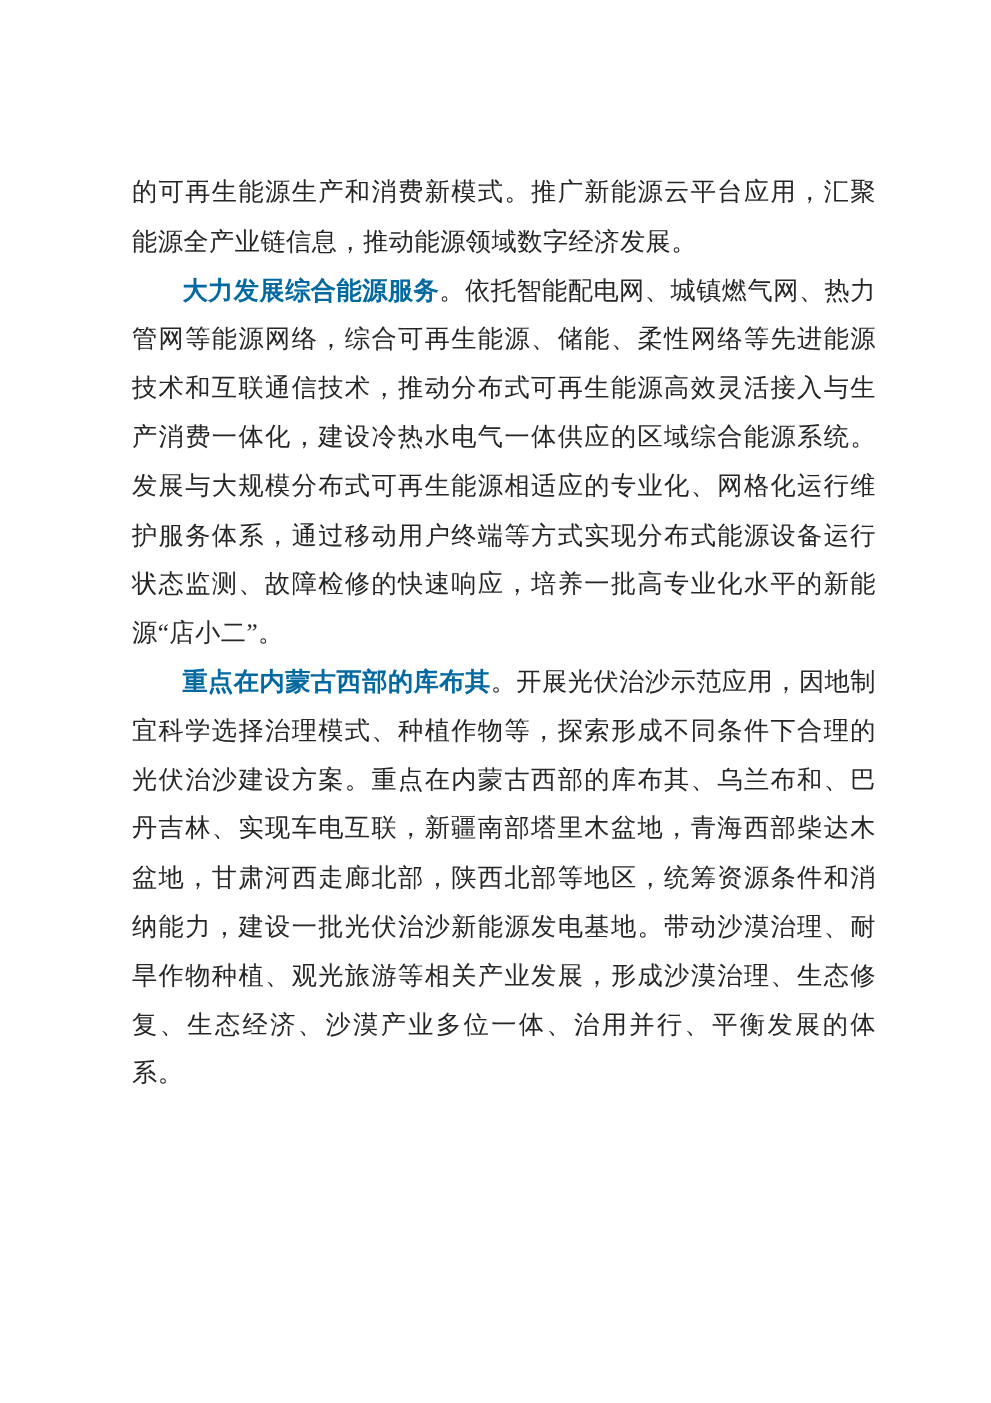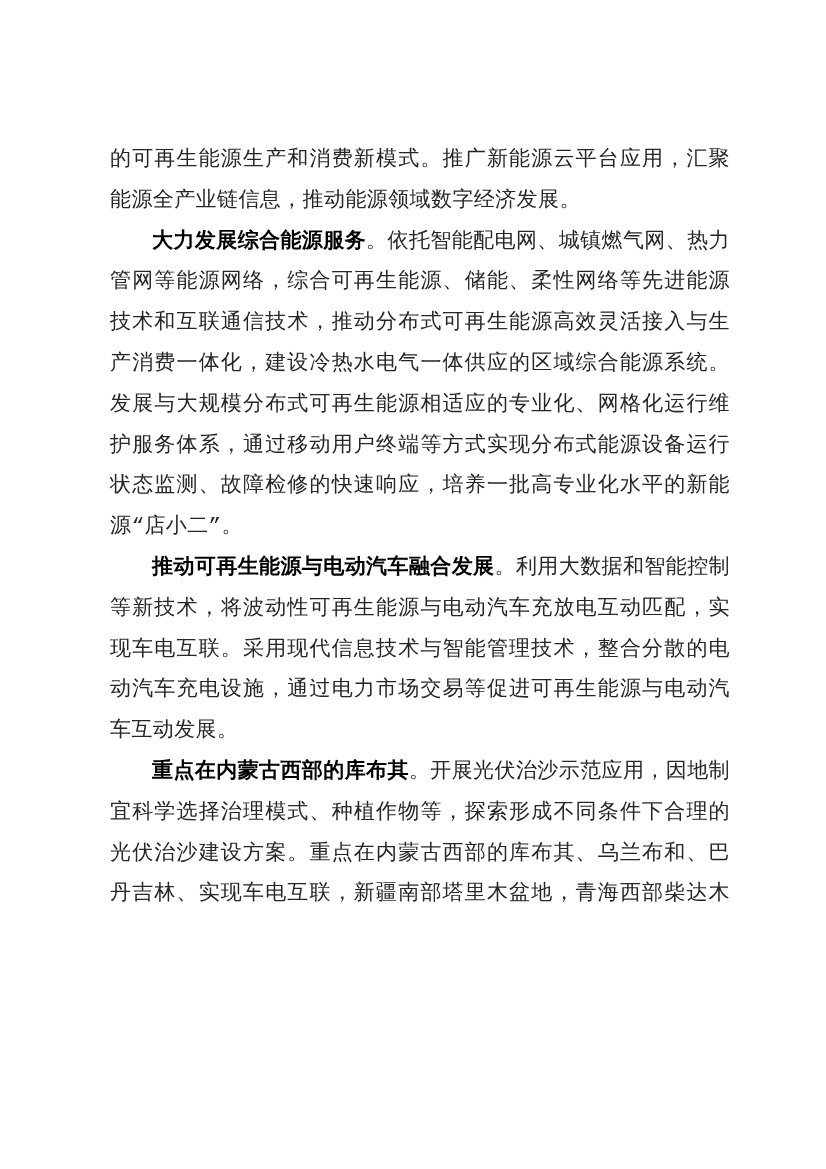--- a/index.html
+++ b/index.html
@@ -6,21 +6,21 @@
     margin: 0;
     padding: 0;
     background: #ffffff;
   }
   .page {
     position: relative;
     width: 826px;
     height: 904px;
     background: #ffffff;
     overflow: hidden;
-    font-family: Liberation Mono, monospace;
+    font-family: Liberation Serif, serif;
     color: #262626;
   }
   .content {
     position: absolute;
     left: 110px;
     top: 140px;
     width: 620px;
     font-size: 21px;
     line-height: 40.8px;
     letter-spacing: 0.4px;
@@ -30,21 +30,21 @@
   .content p {
     margin: 0;
     padding: 0;
     text-indent: 0;
   }
   .content p.indent {
     text-indent: 2em;
   }
   .content .lead {
     font-weight: bold;
-    color: #000000;
+    color: #0369a1;
   }
   .page-number {
     position: absolute;
     left: 0;
     top: 1037px;
     width: 826px;
     line-height: 30px;
     text-align: center;
     font-size: 28px;
     color: #1c1c1c;
@@ -55,21 +55,20 @@
 <body>
 
 <div class="page">
 
   <div class="content">
 
     <p><span class="lead"></span><span>的可再生能源生产和消费新模式。推广新能源云平台应用，汇聚能源全产业链信息，推动能源领域数字经济发展。</span></p>
 
     <p class="indent"><span class="lead">大力发展综合能源服务</span><span>。依托智能配电网、城镇燃气网、热力管网等能源网络，综合可再生能源、储能、柔性网络等先进能源技术和互联通信技术，推动分布式可再生能源高效灵活接入与生产消费一体化，建设冷热水电气一体供应的区域综合能源系统。发展与大规模分布式可再生能源相适应的专业化、网格化运行维护服务体系，通过移动用户终端等方式实现分布式能源设备运行状态监测、故障检修的快速响应，培养一批高专业化水平的新能源“店小二”。</span></p>
 
-    <p class="indent"><span class="lead">推动可再生能源与电动汽车融合发展</span><span>。利用大数据和智能控制等新技术，将波动性可再生能源与电动汽车充放电互动匹配，实现车电互联。采用现代信息技术与智能管理技术，整合分散的电动汽车充电设施，通过电力市场交易等促进可再生能源与电动汽车互动发展。</span></p>
 
     <p class="indent"><span class="lead">重点在内蒙古西部的库布其</span><span>。开展光伏治沙示范应用，因地制宜科学选择治理模式、种植作物等，探索形成不同条件下合理的光伏治沙建设方案。重点在内蒙古西部的库布其、乌兰布和、巴丹吉林、实现车电互联，新疆南部塔里木盆地，青海西部柴达木盆地，甘肃河西走廊北部，陕西北部等地区，统筹资源条件和消纳能力，建设一批光伏治沙新能源发电基地。带动沙漠治理、耐旱作物种植、观光旅游等相关产业发展，形成沙漠治理、生态修复、生态经济、沙漠产业多位一体、治用并行、平衡发展的体系。</span></p>
 
   </div>
 
   <div class="page-number">31</div>
 
 </div>
 
 </body></html>

